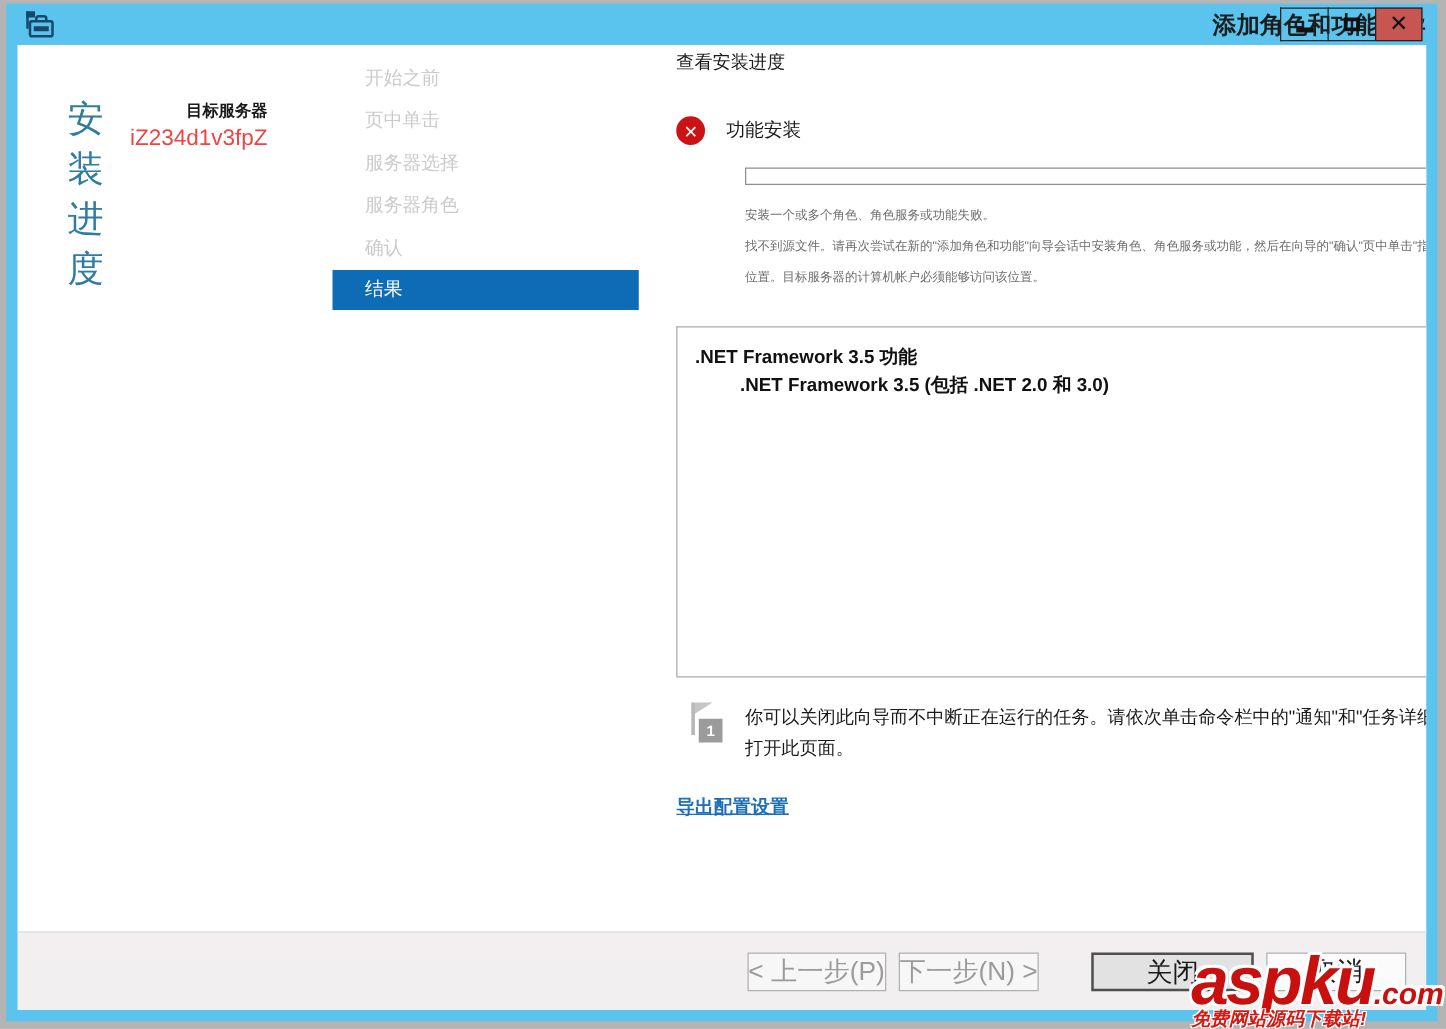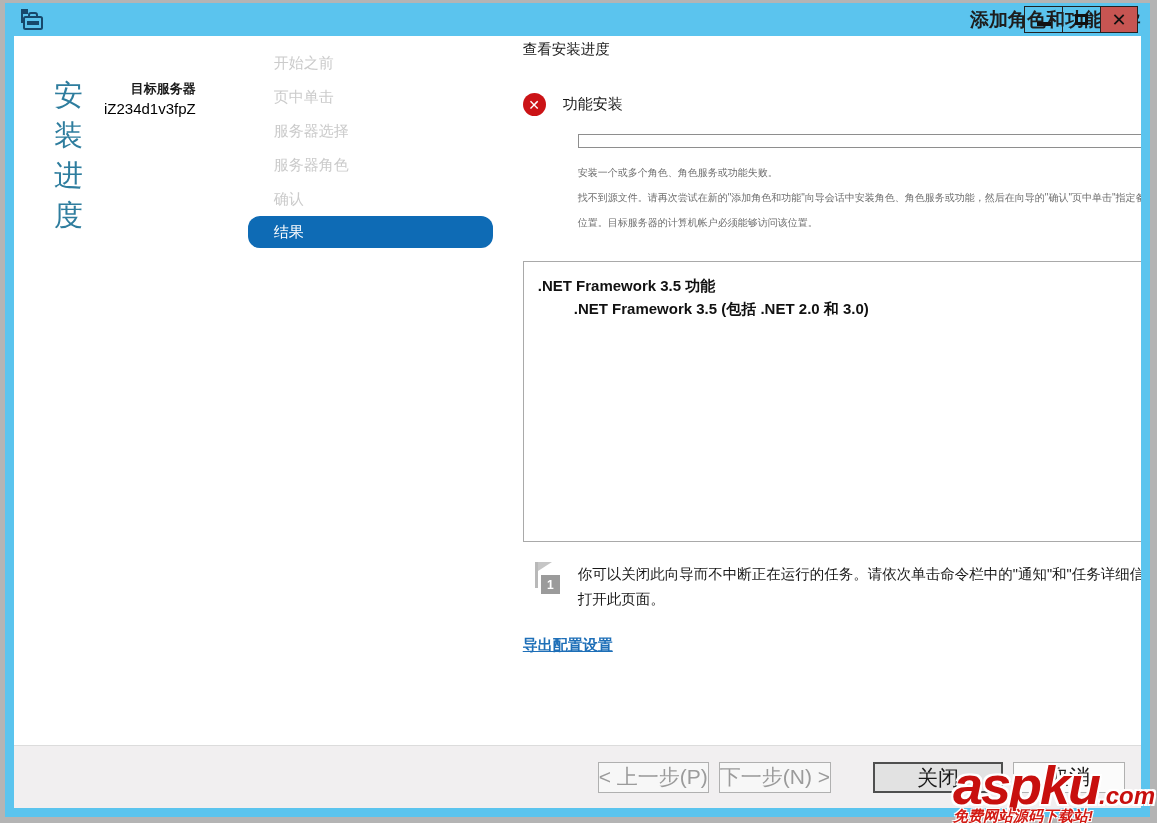--- a/index.html
+++ b/index.html
@@ -53,35 +53,34 @@
     overflow:hidden; position:relative;
   }
   .page-header {
     flex:0 0 124px;
     display:flex; justify-content:space-between;
     padding:40px 26px 0 40px;
   }
   .page-title { font-size:29px; font-weight:400; color:#2e7d9e; letter-spacing:1px; }
   .target-server { text-align:right; padding-top:4px;margin-left:20px; }
   .target-server-label { font-size:13px; font-weight:700; color:#1a1a1a; }
-  .target-server-name { font-size:15px; color:#000000; margin-top:2px; }
+  .target-server-name { font-size:18px; color:#ef4444; margin-top:2px; }
   .body-row { flex:1; display:flex; padding-left:26px; }
   
   .sidebar { width:245px; flex:0 0 245px; padding-top:10px; }
   .nav-item {
     height:34px; line-height:34px;
     padding-left:26px;
     font-size:15px; color:#cbcbcb;
     cursor:default;
   }
   .nav-item.selected {
     height:32px; line-height:32px;
     background:#0e6bb5; color:#ffffff;
     cursor:pointer;
-    border-radius:12px;
   }
   
   .main { flex:1; padding:4px 8px 0 30px; }
   .section-title { font-size:14.5px; color:#1a1a1a; }
   .task-row { display:flex; align-items:center; margin-top:34px; }
   .error-badge {
     width:23px; height:23px; border-radius:50%;
     background:#cb1316; color:#fff;
     display:flex; align-items:center; justify-content:center;
     font-size:14px; font-weight:700; line-height:1;

